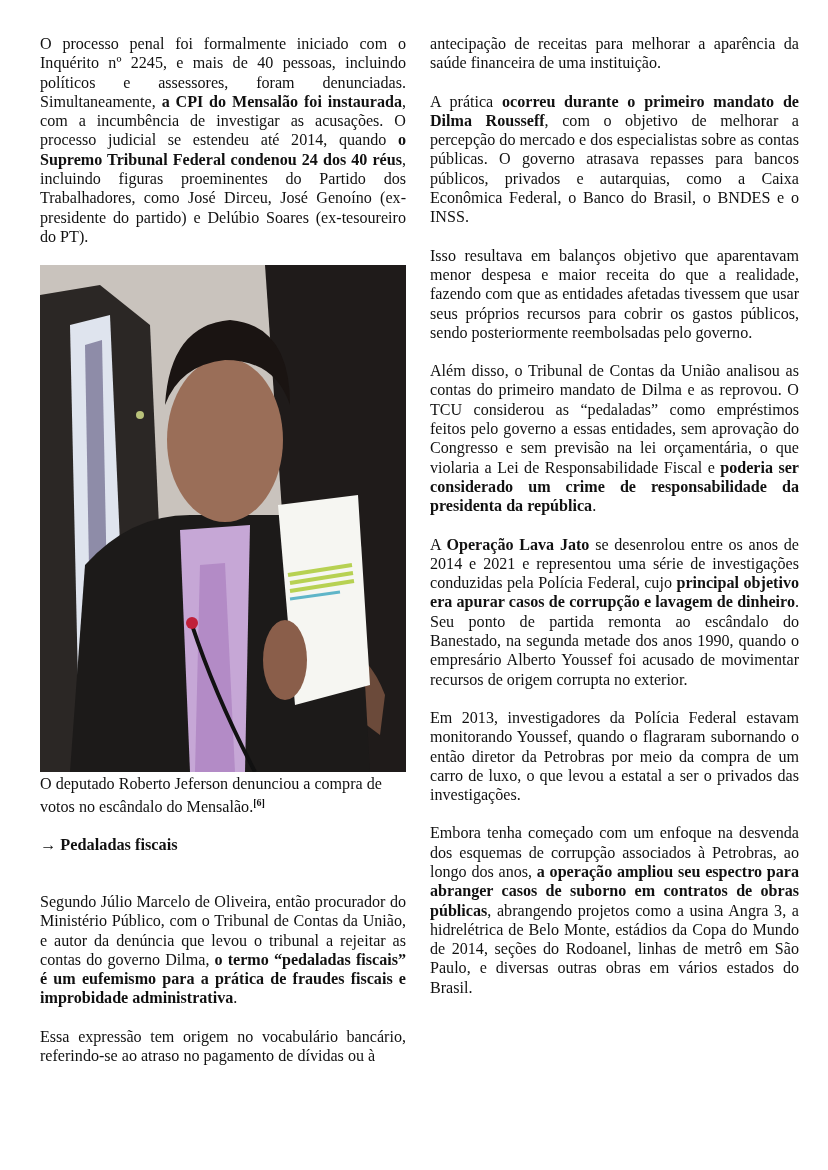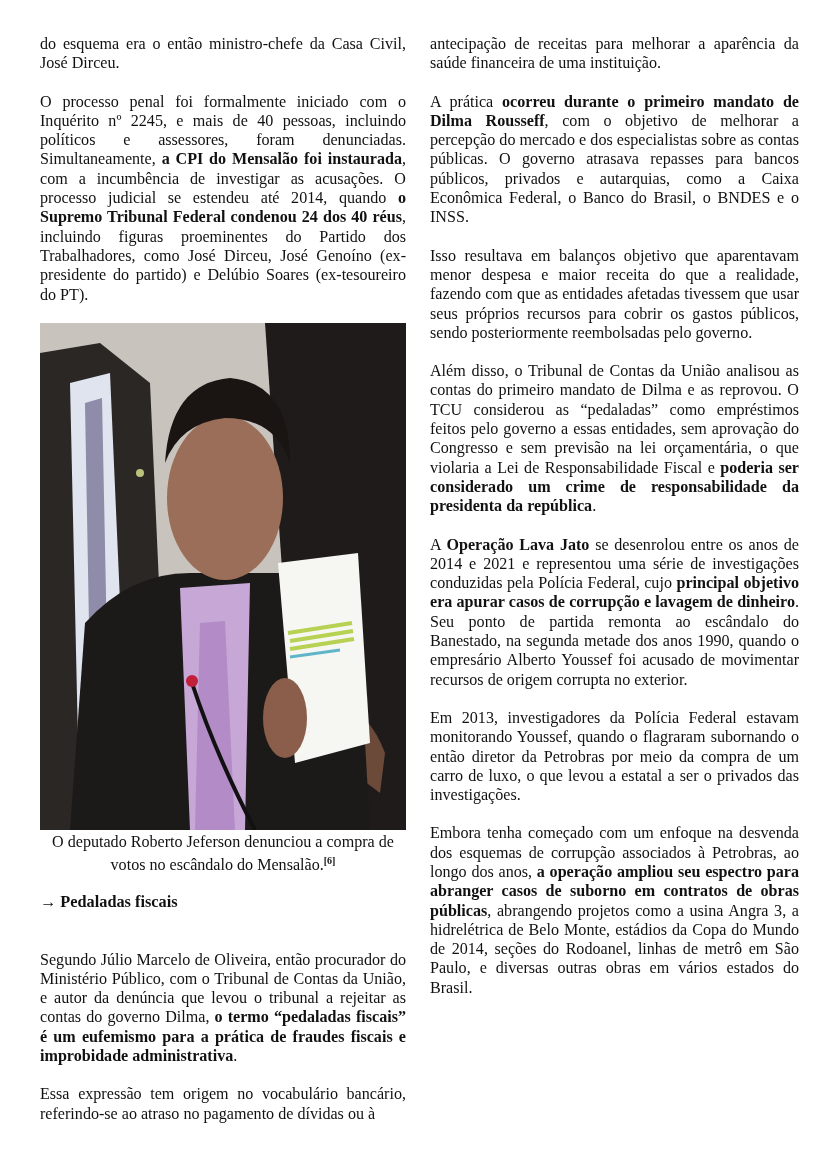--- a/index.html
+++ b/index.html
@@ -7,28 +7,27 @@
          font-family: "Liberation Serif", "DejaVu Serif", serif; color: #111; }
   .col { position: absolute; top: 34px; font-size: 16.1px; line-height: 19.3px; }
   .col-left { left: 40px; width: 366px; }
   .col-right { left: 430px; width: 369px; }
   .para { text-align: justify; margin: 0 0 19px 0; }
   .para b { font-weight: bold; }
   .heading { font-weight: bold; font-size: 16.3px; margin: 0; }
   .figure { margin: 4px 0 0 0; width: 366px; }
   .photo { width: 366px; height: 507px; position: relative; overflow: hidden;
            background: linear-gradient(180deg, #cfcac4 0%, #b9b3ad 100%); }
-  .caption { text-align: center; margin: 2px 0 0 0; line-height: 19px; }
+  .caption { text-align: left; margin: 2px 0 0 0; line-height: 19px; }
   .caption sup { font-weight: bold; font-size: 10px; }
 </style>
 </head>
 <body>
 
 <div class="col col-left">
-  <p class="para">do esquema era o então ministro-chefe da Casa Civil, José Dirceu.</p>
 
   <p class="para"><span>O processo penal foi formalmente iniciado com o Inquérito nº 2245, e mais de 40 pessoas, incluindo políticos e assessores, foram denunciadas. Simultaneamente, </span><b>a CPI do Mensalão foi instaurada</b><span>, com a incumbência de investigar as acusações. O processo judicial se estendeu até 2014, quando </span><b>o Supremo Tribunal Federal condenou 24 dos 40 réus</b><span>, incluindo figuras proeminentes do Partido dos Trabalhadores, como José Dirceu, José Genoíno (ex-presidente do partido) e Delúbio Soares (ex-tesoureiro do PT).</span></p>
 
   <div class="figure">
     <div class="photo" title="Photo of deputy Roberto Jeferson holding a document at a microphone">
       <svg width="366" height="507" viewBox="0 0 366 507" xmlns="http://www.w3.org/2000/svg">
         <rect width="366" height="507" fill="#c9c3bd"></rect>
 
         <path d="M0 30 L60 20 L110 60 L130 507 L0 507 Z" fill="#2b2725"></path>
         <path d="M30 60 L70 50 L90 507 L40 507 Z" fill="#dfe4ee"></path>

